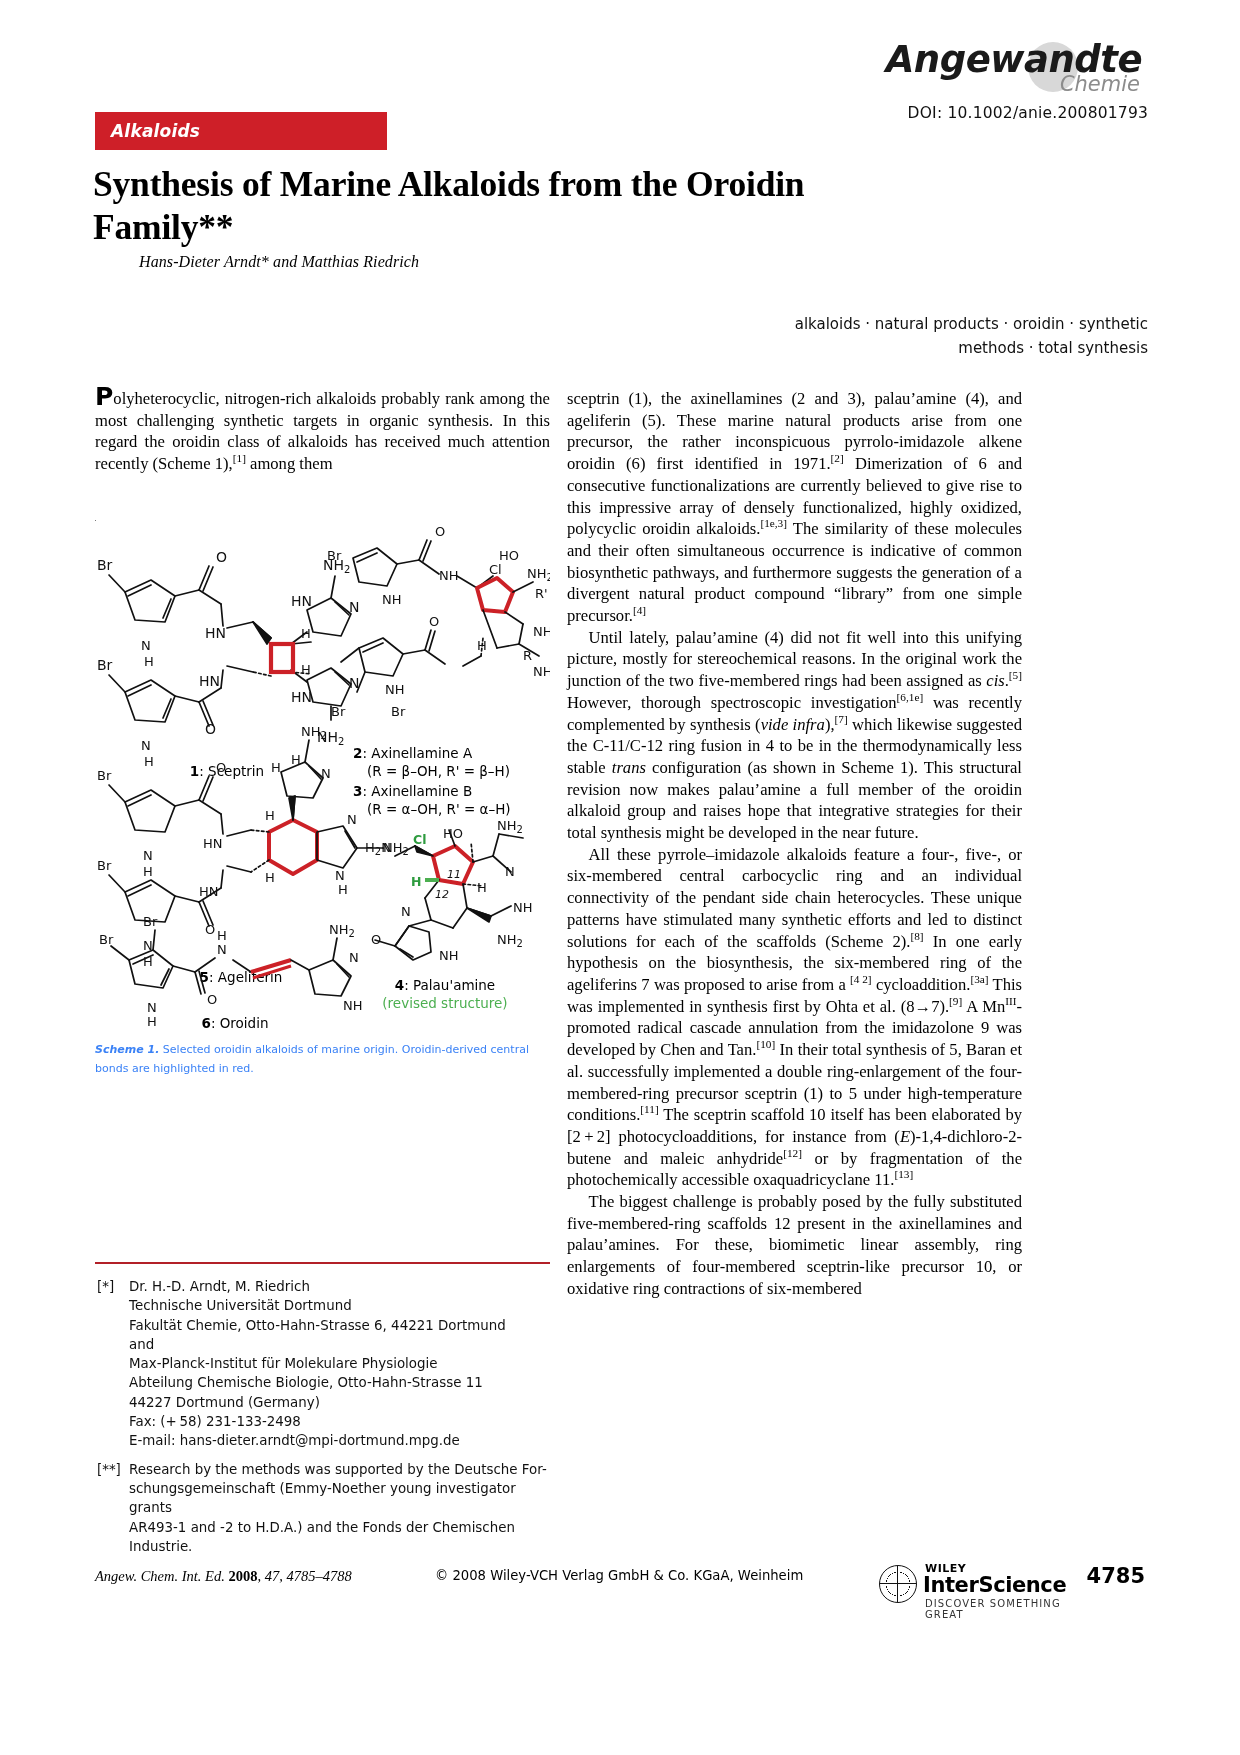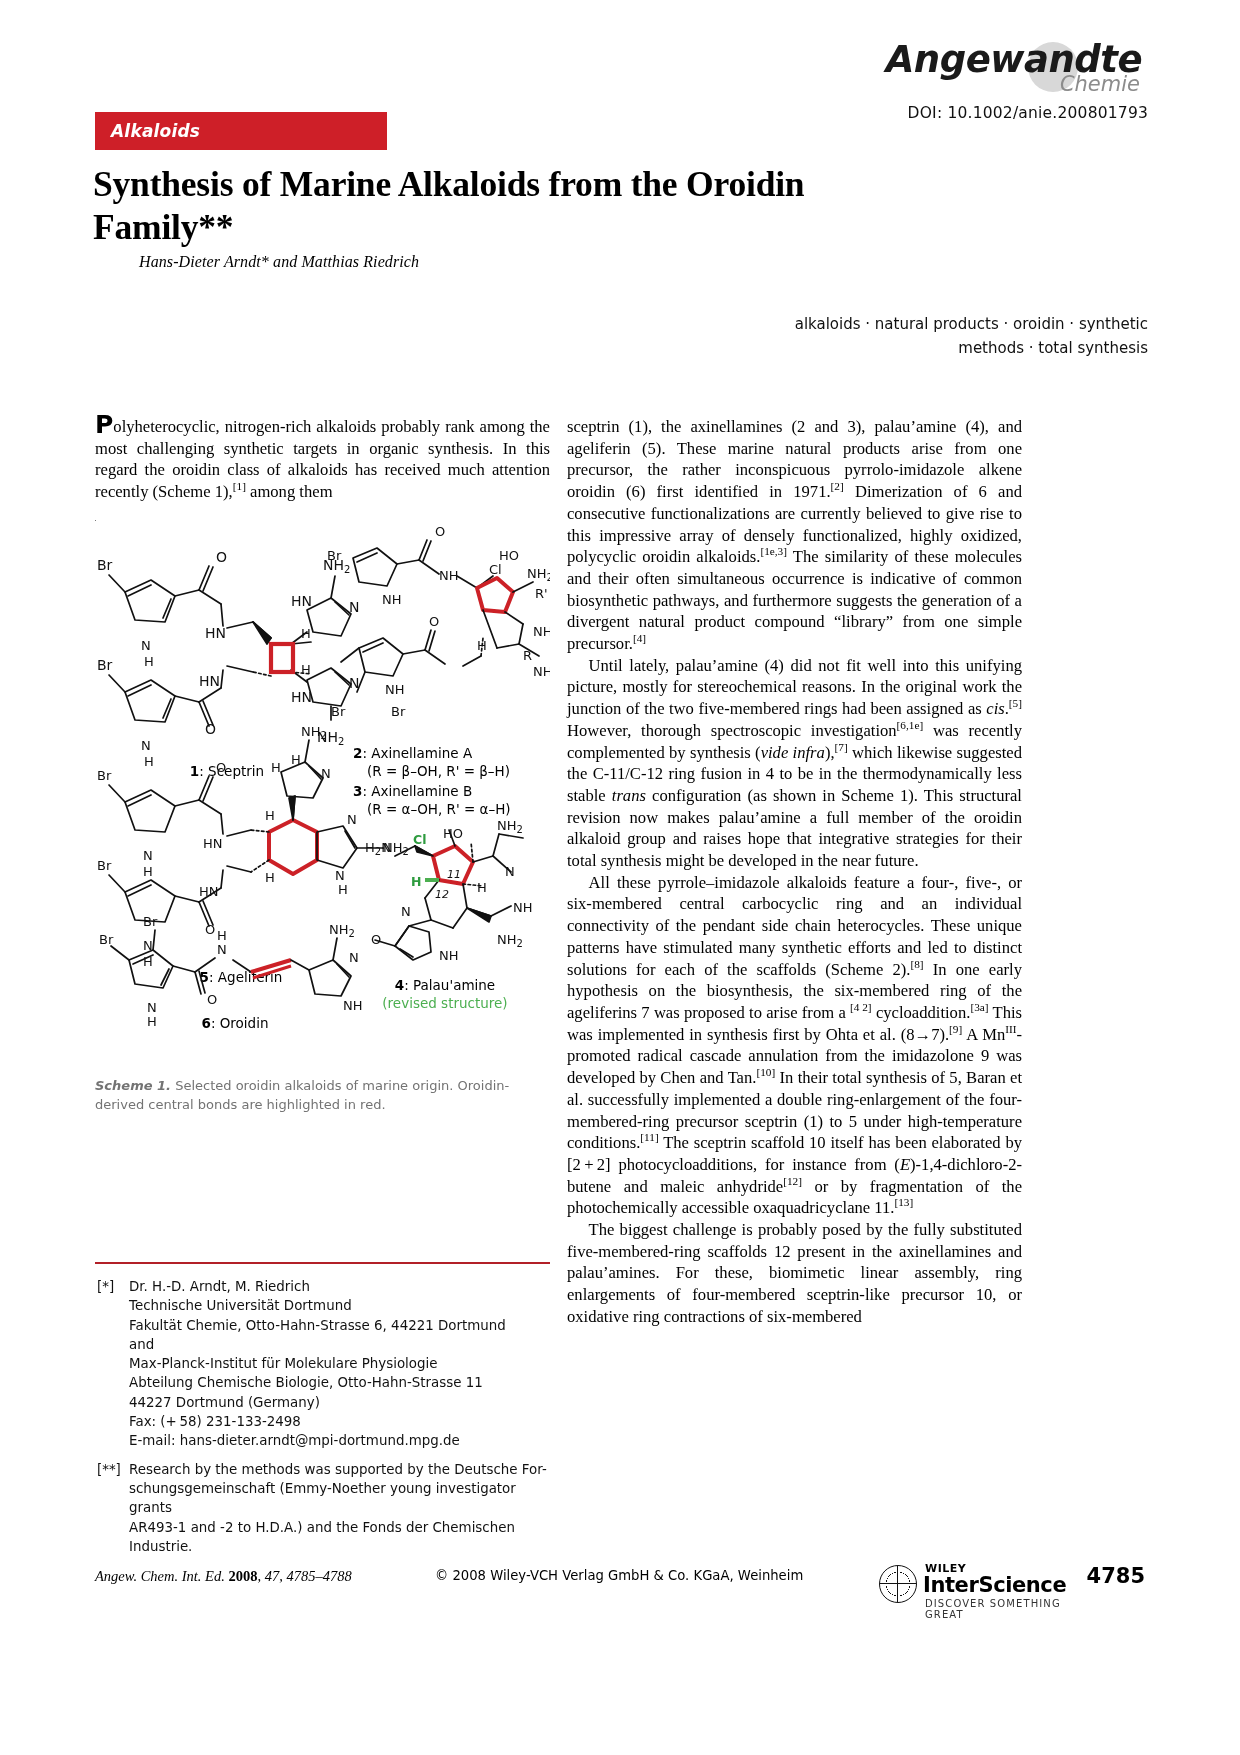--- a/index.html
+++ b/index.html
@@ -68,21 +68,21 @@
 
   
   .keywords {
     position: absolute; right: 92px; top: 312px; width: 360px;
     text-align: right;
     font-family: "DejaVu Sans", sans-serif;
     font-size: 15px; line-height: 24px; color: #111;
   }
 
   
-  .col { position: absolute; top: 416px; width: 455px; }
+  .col { position: absolute; top: 388px; width: 455px; }
   .col-left  { left: 95px; }
   .col-right { left: 567px; }
   .col p {
     font-family: "Liberation Serif", serif;
     font-size: 16.6px; line-height: 21.7px;
     text-align: justify; text-justify: inter-word;
     hyphens: auto;
   }
   .col p + p { text-indent: 1.3em; }
   .dropcap {
@@ -100,21 +100,21 @@
   .scheme svg { display: block; }
   .cap-label {
     font-family: "DejaVu Sans", sans-serif;
     font-size: 13.5px;
   }
   .cap-green { fill: #4caf50; }
 
   .scheme-caption {
     position: absolute; left: 95px; top: 1040px; width: 455px;
     font-family: "DejaVu Sans", sans-serif;
-    font-size: 13px; line-height: 19px; color: #737373; margin-top: 36px;
+    font-size: 11px; line-height: 19px; color: #3b82f6;
   }
   .scheme-caption b { font-weight: 700; font-style: italic; }
 
   
   .fn-rule {
     position: absolute; left: 95px; top: 1262px;
     width: 455px; height: 1.6px; background: #b22028;
   }
   .footnotes {
     position: absolute; left: 95px; top: 1277px; width: 458px;

